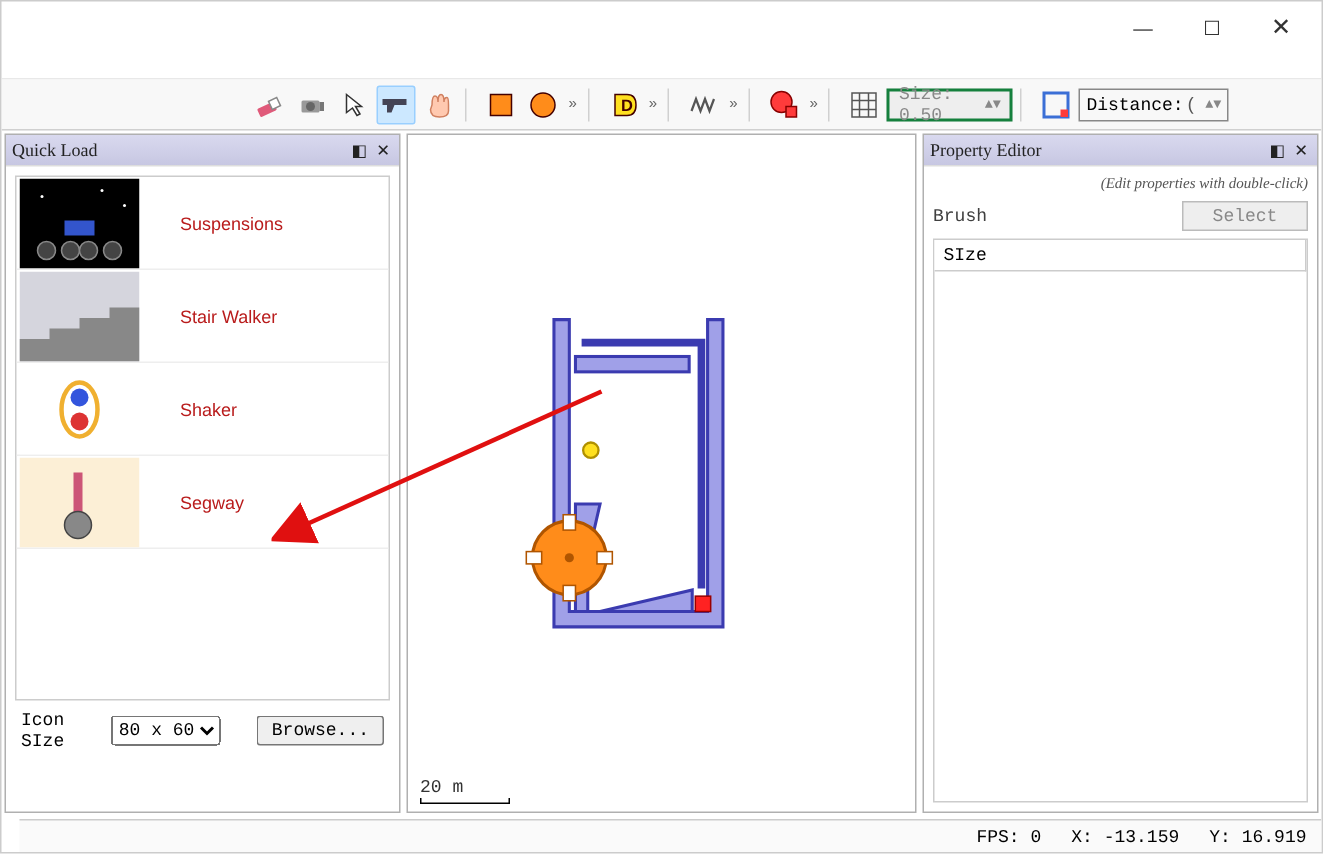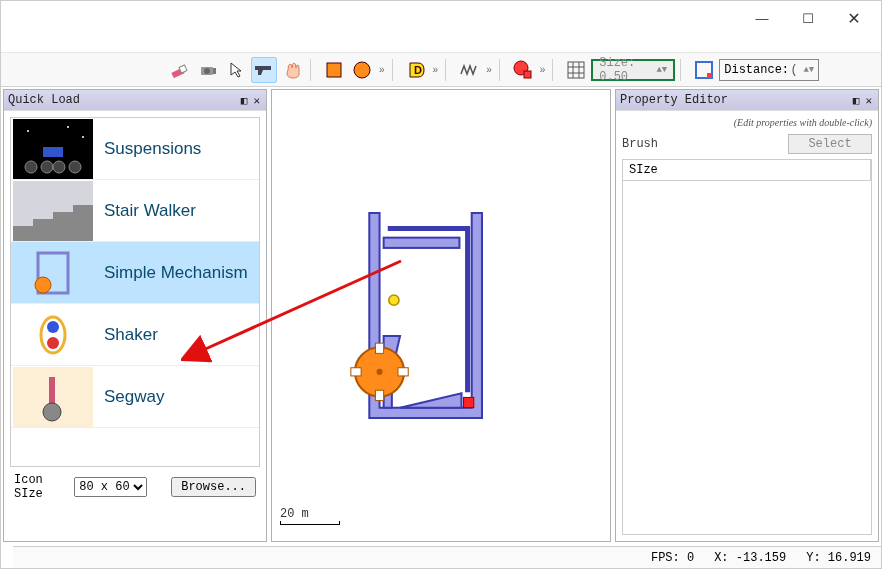--- a/index.html
+++ b/index.html
@@ -104,21 +104,21 @@
   flex-direction: column;
   border: 1px solid #b0b0b0;
   margin: 2px;
 }
 .panel-header {
   background: linear-gradient(#d9d9ef, #c7c7e2);
   height: 20px;
   display: flex;
   align-items: center;
   padding: 0 4px;
-  font-family: Liberation Mono, monospace;
+  font-family: Liberation Serif, serif;
   font-size: 12px;
   color: #222;
   justify-content: space-between;
 }
 .panel-header-btns { display:flex; gap:2px;}
 .panel-header-btns span { font-size:11px; cursor:pointer; padding:0 2px; }
 
 
 .quick-load {
   width: 264px;
@@ -146,21 +146,21 @@
 }
 .ql-item.selected { background: #bde3ff; }
 .ql-thumb {
   width: 82px;
   height: 60px;
   margin: 1px 10px 1px 1px;
   display: flex;
   align-items: center;
   justify-content: center;
 }
-.ql-label { font-size: 17px; color: #0c4a6e; }
+.ql-label { font-size: 12px; color: #b91c1c; margin-left: 16px; }
 .ql-footer {
   display: flex;
   align-items: center;
   padding: 6px 4px 2px;
   gap: 24px;
 }
 .ql-footer select {
   font-family: "Courier New", monospace;
   font-size: 12px;
   width: 78px;
@@ -177,21 +177,21 @@
 .canvas-area {
   flex: 1;
   margin: 2px;
   border: 1px solid #b0b0b0;
   background: #fff;
   position: relative;
 }
 .scale-ruler {
   position: absolute;
   left: 8px;
-  bottom: 16px;
+  bottom: 5px;
   font-family: "Courier New", monospace;
   font-size: 12px;
   color: #333;
 }
 .scale-ruler .bar {
   width: 60px;
   border-bottom: 1px solid #000;
   border-left: 1px solid #000;
   border-right: 1px solid #000;
   height: 4px;
@@ -419,30 +419,20 @@
           <div class="ql-thumb">
             <svg width="80" height="60">
                 <rect width="80" height="60" fill="#d5d5dd"></rect>
                 <path d="M0 45 L20 45 L20 38 L40 38 L40 31 L60 31 L60 24 L80 24 L80 60 L0 60 Z" fill="#888"></path>
               </svg>
           </div>
           <span class="ql-label">Stair Walker</span>
         </div>
 
 
-        <div class="ql-item selected">
-          <div class="ql-thumb">
-            <svg width="80" height="60">
-                <rect width="80" height="60" fill="#bde3ff"></rect>
-                <rect x="25" y="10" width="30" height="40" fill="none" stroke="#8080d0" stroke-width="3"></rect>
-                <circle cx="30" cy="42" r="8" fill="#ff8c1a" stroke="#b05500"></circle>
-              </svg>
-          </div>
-          <span class="ql-label">Simple Mechanism</span>
-        </div>
 
         <div class="ql-item">
           <div class="ql-thumb">
             <svg width="80" height="60">
                 <rect width="80" height="60" fill="#fff"></rect>
                 <ellipse cx="40" cy="30" rx="12" ry="18" fill="#fff" stroke="#f0b030" stroke-width="3"></ellipse>
                 <circle cx="40" cy="22" r="6" fill="#3355dd"></circle>
                 <circle cx="40" cy="38" r="6" fill="#dd3333"></circle>
               </svg>
           </div>

